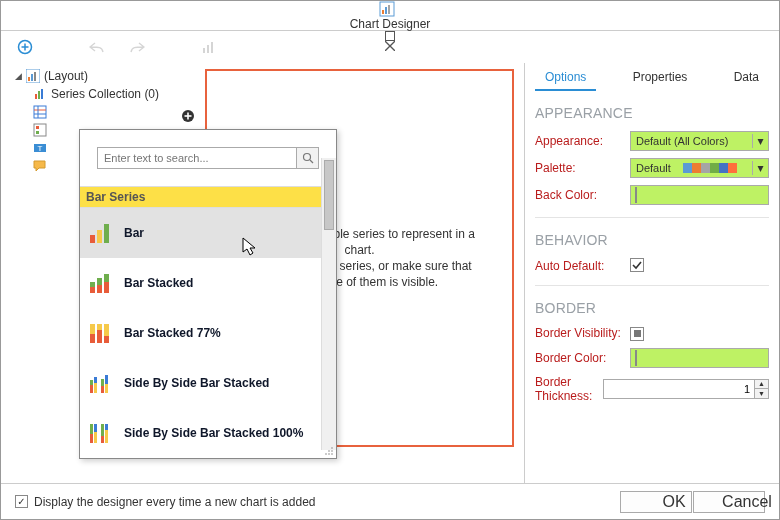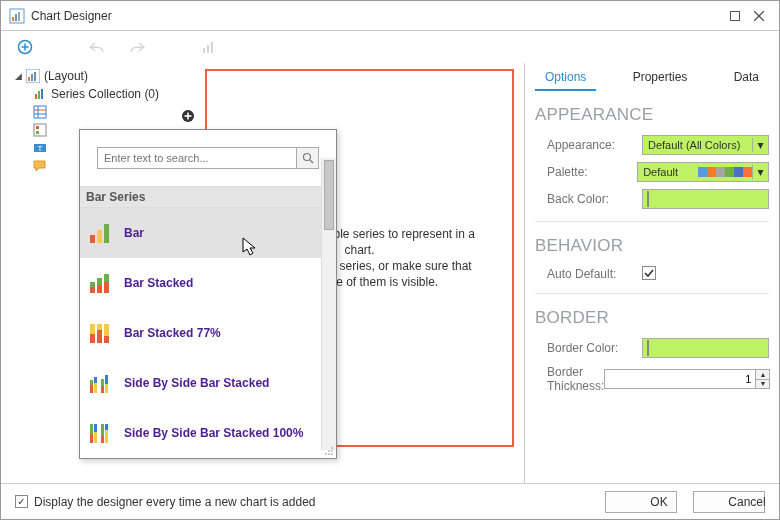--- a/index.html
+++ b/index.html
@@ -1,18 +1,18 @@
 <!DOCTYPE html>
 <html><head>
 <meta charset="utf-8">
 <style>
 * { box-sizing: border-box; margin: 0; padding: 0; }
 body { font-family: "Segoe UI", Tahoma, sans-serif; font-size: 12px; color: #333; background: #fff; }
 .window { width: 780px; height: 520px; border: 1px solid #999; position: relative; background: #fff; }
-.titlebar { height: 30px; border-bottom: 1px solid #ccc; display: flex; align-items: center; padding: 0 8px; }
+.titlebar { height: 30px; border-bottom: 1px solid #ccc; display: flex; align-items: center; padding: 0 8px; flex-direction: column; }
 .titlebar .app-icon { width: 16px; height: 16px; margin-right: 6px; }
 .title-text { flex: 1; font-size: 12px; color: #333; }
 .win-btn { width: 24px; height: 24px; display: flex; align-items: center; justify-content: center; cursor: pointer; color: #555; }
 .toolbar { height: 32px; display: flex; align-items: center; padding: 0 14px; gap: 20px; }
 .toolbar .tb-btn { width: 20px; height: 20px; display: flex; align-items: center; justify-content: center; }
 .tb-disabled { opacity: 0.35; }
 .body { display: flex; height: 420px; }
 .left { width: 200px; padding: 4px 6px 0 14px; }
 .tree-row { display: flex; align-items: center; height: 18px; gap: 4px; }
 .tree-indent { width: 14px; }
@@ -20,50 +20,50 @@
 .tree-label { color: #333; }
 .tree-row.sel { background: transparent; }
 .arrow-small { font-size: 9px; color: #555; }
 .mid { flex: 1; padding: 6px 10px 0 4px; position: relative; }
 .preview { border: 2px solid #e8623d; width: 100%; height: 378px; background: #fff; display: flex; align-items: center; justify-content: center; text-align: center; padding: 0 30px; }
 .preview-text { font-size: 12px; color: #333; line-height: 1.35; }
 .right { width: 255px; border-left: 1px solid #ccc; padding: 0 10px 0 10px; }
 .tabs { display: flex; height: 26px; border-bottom: none; margin-top: 2px; justify-content: space-between; }
 .tab { padding: 5px 10px; font-size: 12px; color: #333; cursor: pointer; }
 .tab.active { border-bottom: 2px solid #2a8dd4; color: #2a8dd4; }
-.section-head { color: #9aa0a6; font-size: 17px; letter-spacing: 0.2px; margin-top: 14px; margin-bottom: 10px; }
+.section-head { color: #9aa0a6; font-size: 14px; letter-spacing: 0.2px; margin-top: 14px; margin-bottom: 10px; }
 .section-div { height: 1px; background: #e4e4e4; margin-top: 12px; }
 .prop-row { display: flex; align-items: center; margin-bottom: 7px; }
-.prop-label { width: 95px; color: #737373; margin-left: 12px; }
+.prop-label { width: 95px; color: #b91c1c; }
 .prop-val { flex: 1; }
 .combo { height: 20px; width: 100%; border: 1px solid #aaa; display: flex; align-items: center; background: #bef264; }
 .combo-text { flex: 1; padding: 0 5px; font-size: 11px; }
 .combo-btn { width: 16px; border-left: 1px solid #aaa; display: flex; align-items: center; justify-content: center; }
 .palette-swatches { display: flex; gap: 0; }
 .palette-swatches span { width: 9px; height: 10px; display: inline-block; }
 .color-swatch { width: 24px; height: 12px; border: 1px solid #888; background: #fff; }
 .checkcell { width: 14px; height: 14px; border: 1px solid #888; display: inline-flex; align-items: center; justify-content: center; background: #fff; }
 .num-input { height: 20px; width: 100%; display: flex; border: 1px solid #aaa; }
 .num-input input { flex: 1; border: none; text-align: right; padding: 0 4px; font-size: 11px; }
 .spin { width: 14px; display: flex; flex-direction: column; border-left: 1px solid #aaa; }
 .spin div { flex: 1; display: flex; align-items: center; justify-content: center; font-size: 7px; line-height: 1; cursor: pointer; background: #f2f2f2; }
 .spin div:first-child { border-bottom: 1px solid #aaa; }
 .footer { position: absolute; bottom: 0; left: 0; right: 0; height: 36px; border-top: 1px solid #ccc; display: flex; align-items: center; padding: 0 14px; }
 .footer-left { display: flex; align-items: center; gap: 6px; flex: 1; }
 .chk { width: 13px; height: 13px; border: 1px solid #888; display: inline-flex; align-items: center; justify-content: center; background: #fff; font-size: 10px; color: #333; }
-.btn { width: 72px; height: 22px; border: 1px solid #aaa; background: #fdfdfd; display: inline-flex; align-items: center; justify-content: center; cursor: pointer; margin-left: 16px; font-size: 12px; padding-left: 36px; }
+.btn { width: 72px; height: 22px; border: 1px solid #aaa; background: #fdfdfd; display: inline-flex; align-items: center; justify-content: center; cursor: pointer; margin-left: 1px; font-size: 16px; padding-left: 36px; }
 .popup { position: absolute; left: 78px; top: 128px; width: 258px; background: #fff; border: 1px solid #888; box-shadow: 2px 2px 6px rgba(0,0,0,0.2); }
 .popup-search { display: flex; height: 22px; border: 1px solid #aaa; margin: 17px; }
 .popup-search input { flex: 1; border: none; padding: 0 6px; font-size: 11px; color: #888; outline: none; }
 .popup-search .s-btn { width: 22px; border-left: 1px solid #aaa; display: flex; align-items: center; justify-content: center; background: #f2f2f2; }
-.popup-group { background: #e5e5e5; height: 22px; display: flex; align-items: center; padding: 0 6px; font-weight: bold; color: #555; font-size: 12px; border-top: 1px solid #ddd; border-bottom: 1px solid #ddd; }
+.popup-group { background: #fde047; height: 22px; display: flex; align-items: center; padding: 0 6px; font-weight: bold; color: #555; font-size: 12px; border-top: 1px solid #ddd; border-bottom: 1px solid #ddd; }
 .popup-list { max-height: 256px; overflow: hidden; position: relative; }
 .popup-item { display: flex; align-items: center; height: 50px; padding: 0 8px; gap: 10px; cursor: pointer; }
 .popup-item.hover { background: #e2e2e2; }
-.popup-item .pi-label { font-weight: bold; font-size: 12px; color: #4c1d95; }
+.popup-item .pi-label { font-weight: bold; font-size: 12px; color: #0f172a; }
 .pi-icon { width: 26px; height: 26px; }
 .popup-scroll { position: absolute; right: 0; top: 28px; bottom: 8px; width: 15px; background: #f0f0f0; border-left: 1px solid #ddd; }
 .popup-scroll .thumb { position: absolute; left: 2px; right: 2px; top: 2px; height: 70px; background: #c7c7c7; border: 1px solid #aaa; }
 .resize-grip { position: absolute; right: 2px; bottom: 2px; width: 12px; height: 12px; }
 .cursor { position: absolute; left: 241px; top: 236px; pointer-events: none; }
 .add-btn { position: absolute; left: 180px; top: 108px; width: 14px; height: 14px; }
 svg { display: block; }
 </style>
 </head>
 <body>
@@ -212,21 +212,21 @@
           <div class="combo">
             <span class="combo-text">Default (All Colors)</span>
             <span class="combo-btn">▾</span>
           </div>
         </div>
       </div>
       <div class="prop-row">
         <div class="prop-label">Palette:</div>
         <div class="prop-val">
           <div class="combo">
-            <span class="combo-text" style="flex:0 0 auto; padding-right:20px">Default</span>
+            <span class="combo-text" style="flex:0 0 auto; padding-right:12px">Default</span>
             <span class="palette-swatches" style="flex:1">
               <span style="background:#5b9bd5"></span>
                 <span style="background:#ed7d31"></span>
                 <span style="background:#a5a5a5"></span>
                 <span style="background:#70ad47"></span>
                 <span style="background:#4472c4"></span>
                 <span style="background:#ff6f3c"></span>
             </span>
             <span class="combo-btn">▾</span>
           </div>
@@ -250,20 +250,28 @@
           <span class="checkcell">
             <svg width="10" height="10">
                 <polyline points="1,5 4,8 9,2" fill="none" stroke="#333" stroke-width="1.6"></polyline>
               </svg>
           </span>
         </div>
       </div>
 
       <div class="section-div"></div>
       <div class="section-head">BORDER</div>
+      <div class="prop-row">
+        <div class="prop-label">Border Visibility:</div>
+        <div class="prop-val">
+          <span class="checkcell">
+            <span style="width:7px;height:7px;background:#777;display:inline-block"></span>
+          </span>
+        </div>
+      </div>
       <div class="prop-row">
         <div class="prop-label">Border Color:</div>
         <div class="prop-val">
           <div class="combo">
             <span style="padding:0 4px"><span class="color-swatch"></span></span>
             <span style="flex:1"></span>
           </div>
         </div>
       </div>
       <div class="prop-row">

